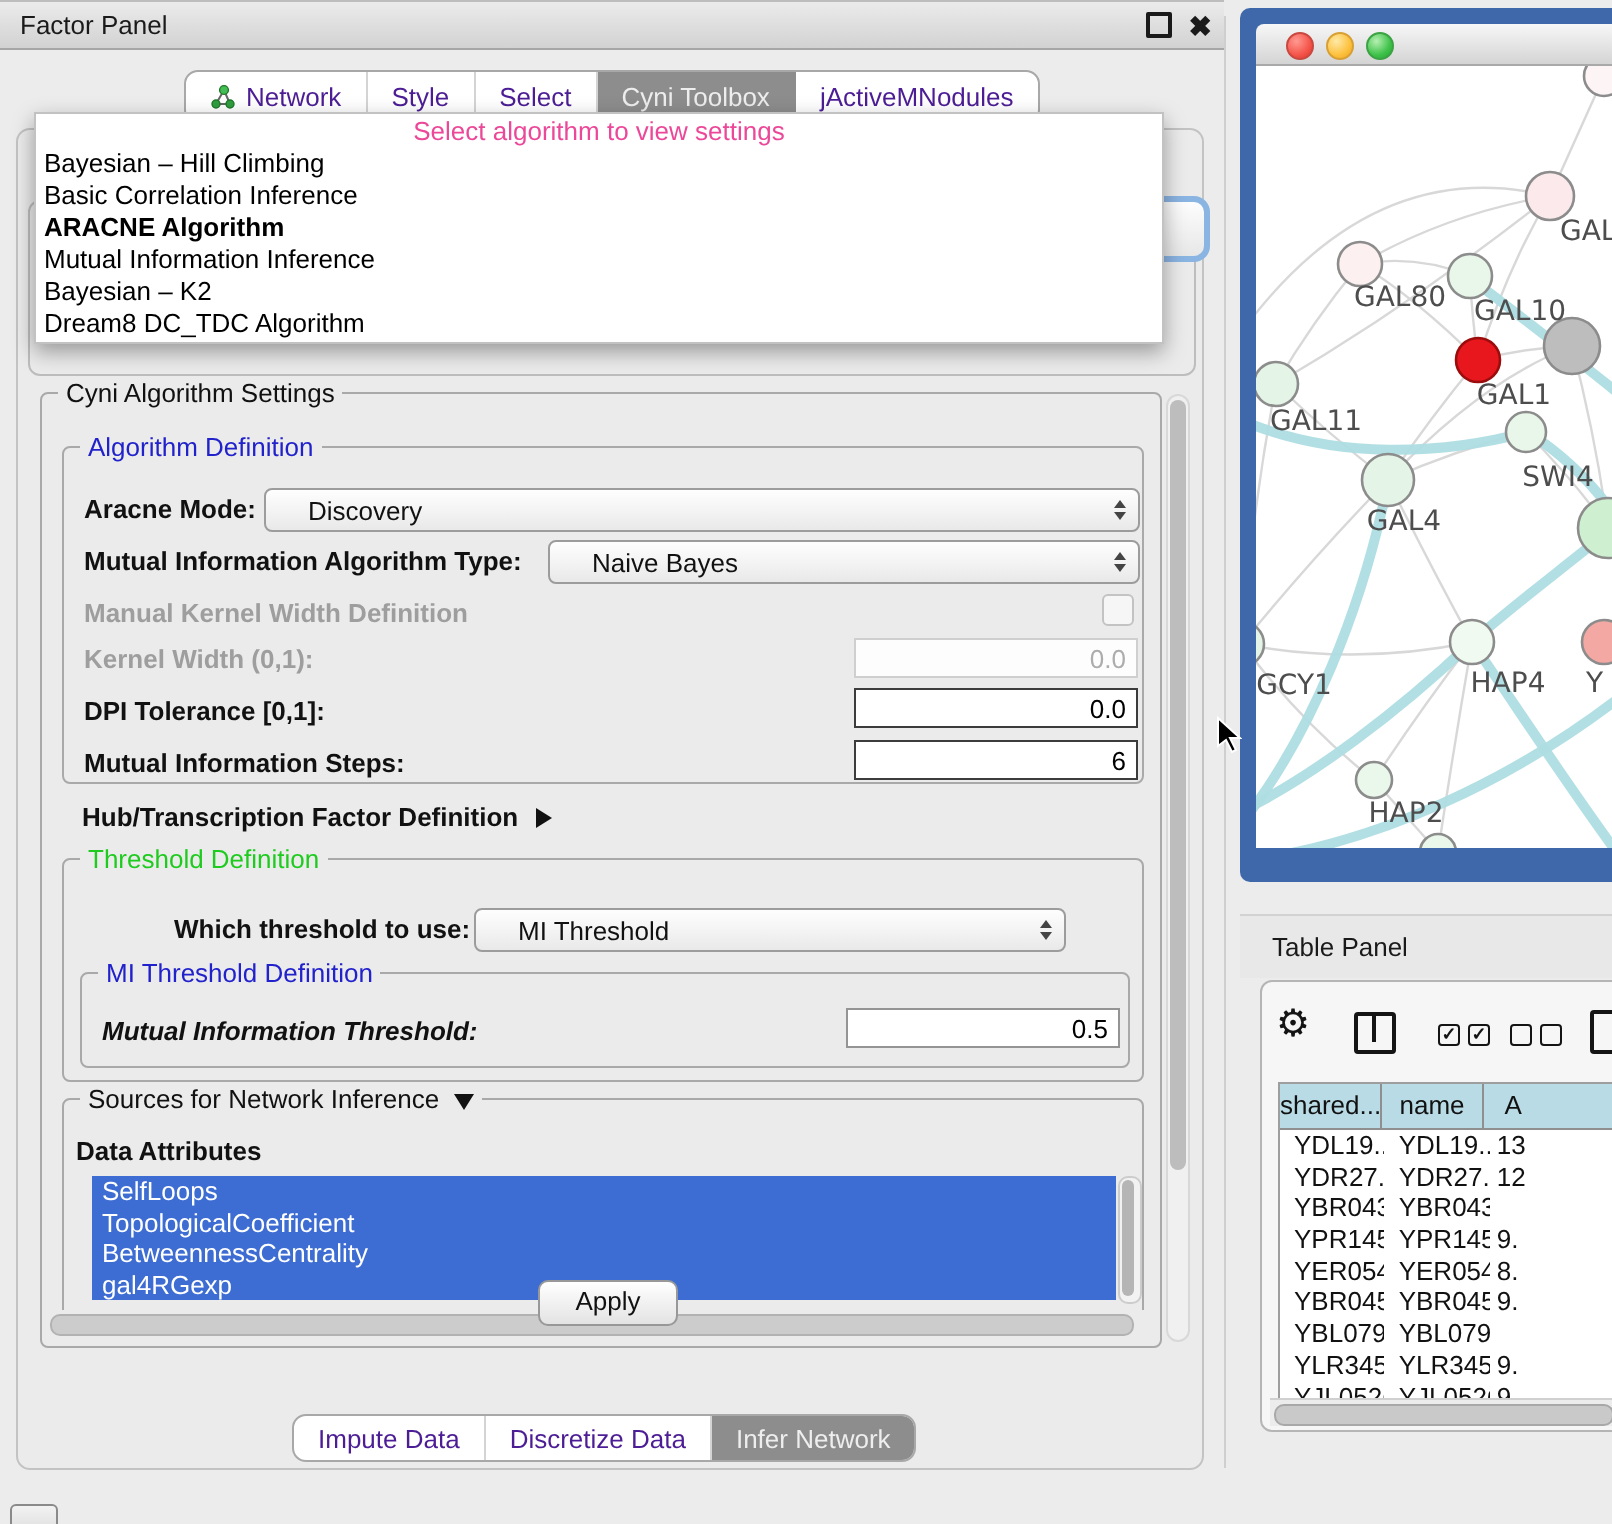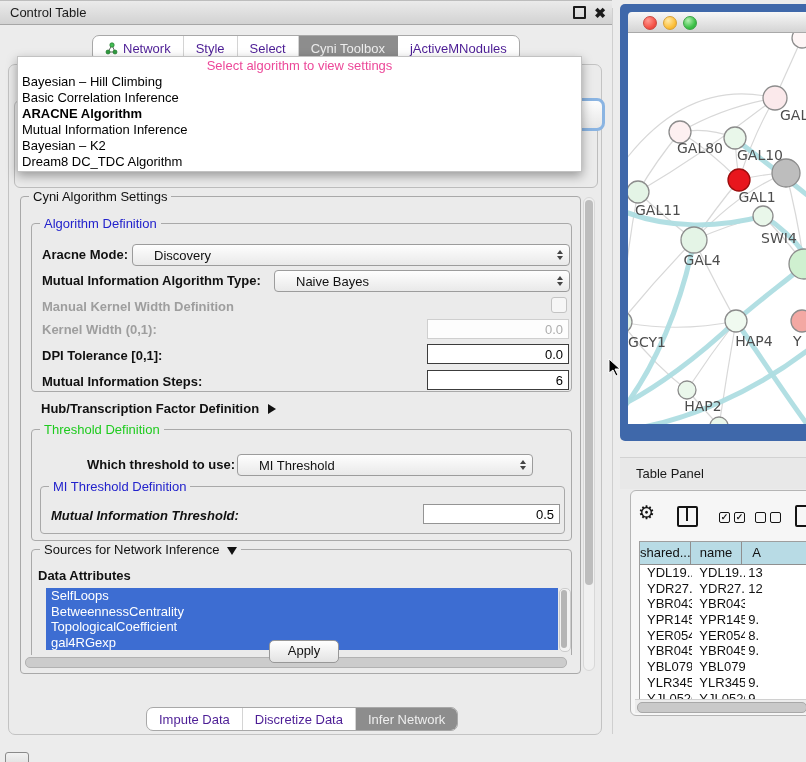--- a/index.html
+++ b/index.html
@@ -120,21 +120,21 @@
     border:1px solid #a8a8a8;border-radius:5px;}
 
   .cursor{position:absolute;left:608px;top:358px;z-index:60;}
 </style>
 </head>
 <body>
 
 <div id="page">
 
   <div class="titlebar">
-    <span class="title">Control Table</span>
+    <span class="title">Factor Panel</span>
     <span class="tb-icons">
       <span class="float-ic"></span>
       <span class="close-ic">✖</span>
     </span>
   </div>
   <div class="win-edge"></div>
 
   <div class="tabbar" id="top-tabs">
       <div class="tab">
         <svg width="13" height="13" viewBox="0 0 13 13">
@@ -233,22 +233,22 @@
         <span class="lbl" style="left:10px;top:21px;font-style:italic;">Mutual Information Threshold:</span>
         <div class="field norm" style="left:382px;top:17px;width:137px;">0.5</div>
       </div>
     </div>
 
     <div class="panel-group" style="left:10px;top:352px;width:539px;height:116px;">
       <span class="legend"><span>Sources for Network Inference</span><span class="arrow-down"></span></span>
       <span class="lbl" style="left:6px;top:18px;">Data Attributes</span>
       <div class="attr-list" id="attr-list" style="background: rgb(61, 109, 210);">
           <div class="attr-item">SelfLoops</div>
+          <div class="attr-item">TopologicalCoefficient</div>
           <div class="attr-item">BetweennessCentrality</div>
-          <div class="attr-item">TopologicalCoefficient</div>
           <div class="attr-item">gal4RGexp</div>
         </div>
       <div class="vscroll" style="left:527px;top:38px;height:62px;">
         <div class="thumb" style="top:1px;height:58px;"></div>
       </div>
     </div>
 
     <div class="hscroll" style="left:4px;top:458px;width:548px;">
       <div class="thumb" style="width:540px;"></div>
     </div>

